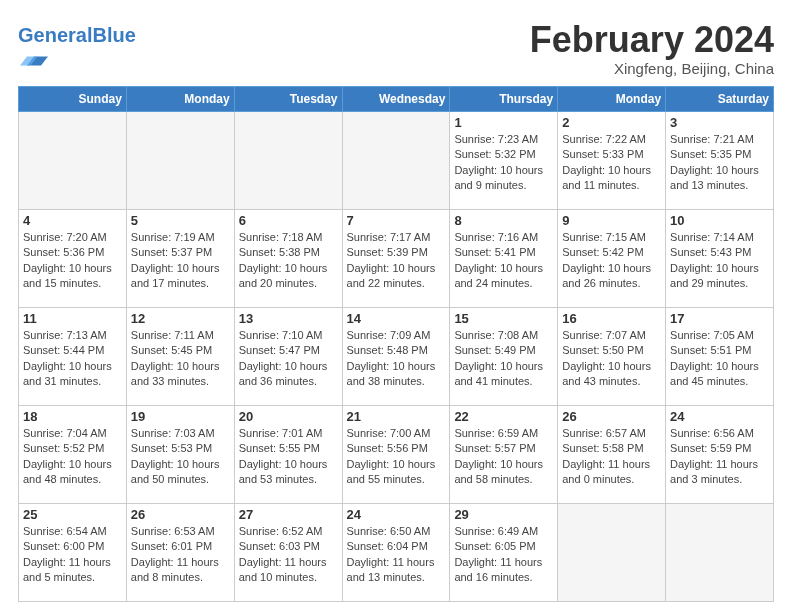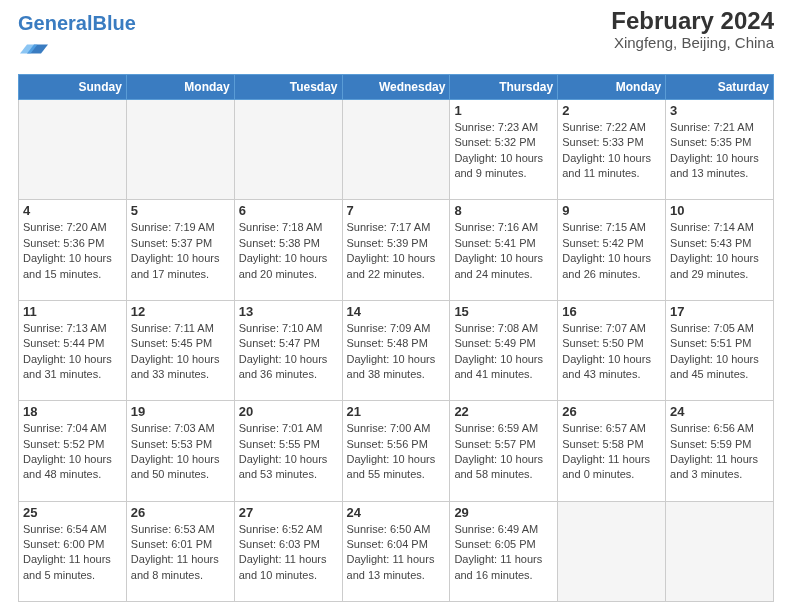--- a/index.html
+++ b/index.html
@@ -6,21 +6,21 @@
     body {
       font-family: Arial, sans-serif;
       background: #fff;
       width: 792px;
       height: 612px;
       overflow: hidden;
     }
     .page {
       width: 792px;
       height: 612px;
-      padding: 8px 18px 10px 18px;
+      padding: 20px 18px 10px 18px;
       display: flex;
       flex-direction: column;
     }
     .header {
       display: flex;
       justify-content: space-between;
       align-items: flex-start;
       margin-bottom: 8px;
     }
     .logo {
@@ -39,21 +39,21 @@
     }
     .logo-icon {
       width: 28px;
       height: 28px;
       margin-left: 2px;
     }
     .title-block {
       text-align: right;
     }
     .month-title {
-      font-size: 24px;
+      font-size: 36px;
       font-weight: bold;
       color: #333;
       line-height: 1.1;
     }
     .subtitle {
       font-size: 15px;
       color: #555;
       font-weight: normal;
     }
     .calendar {

